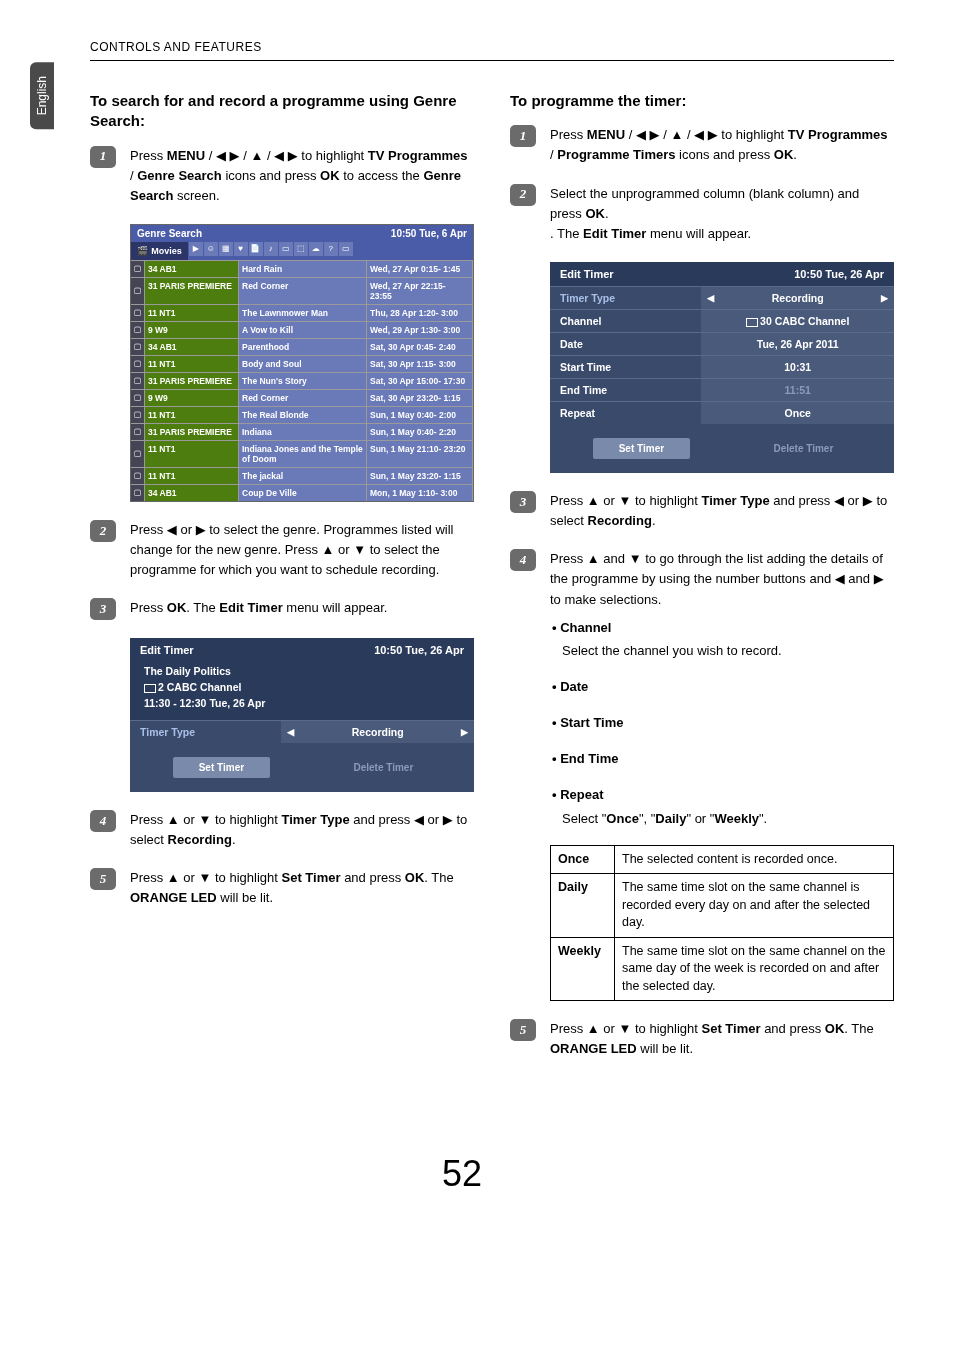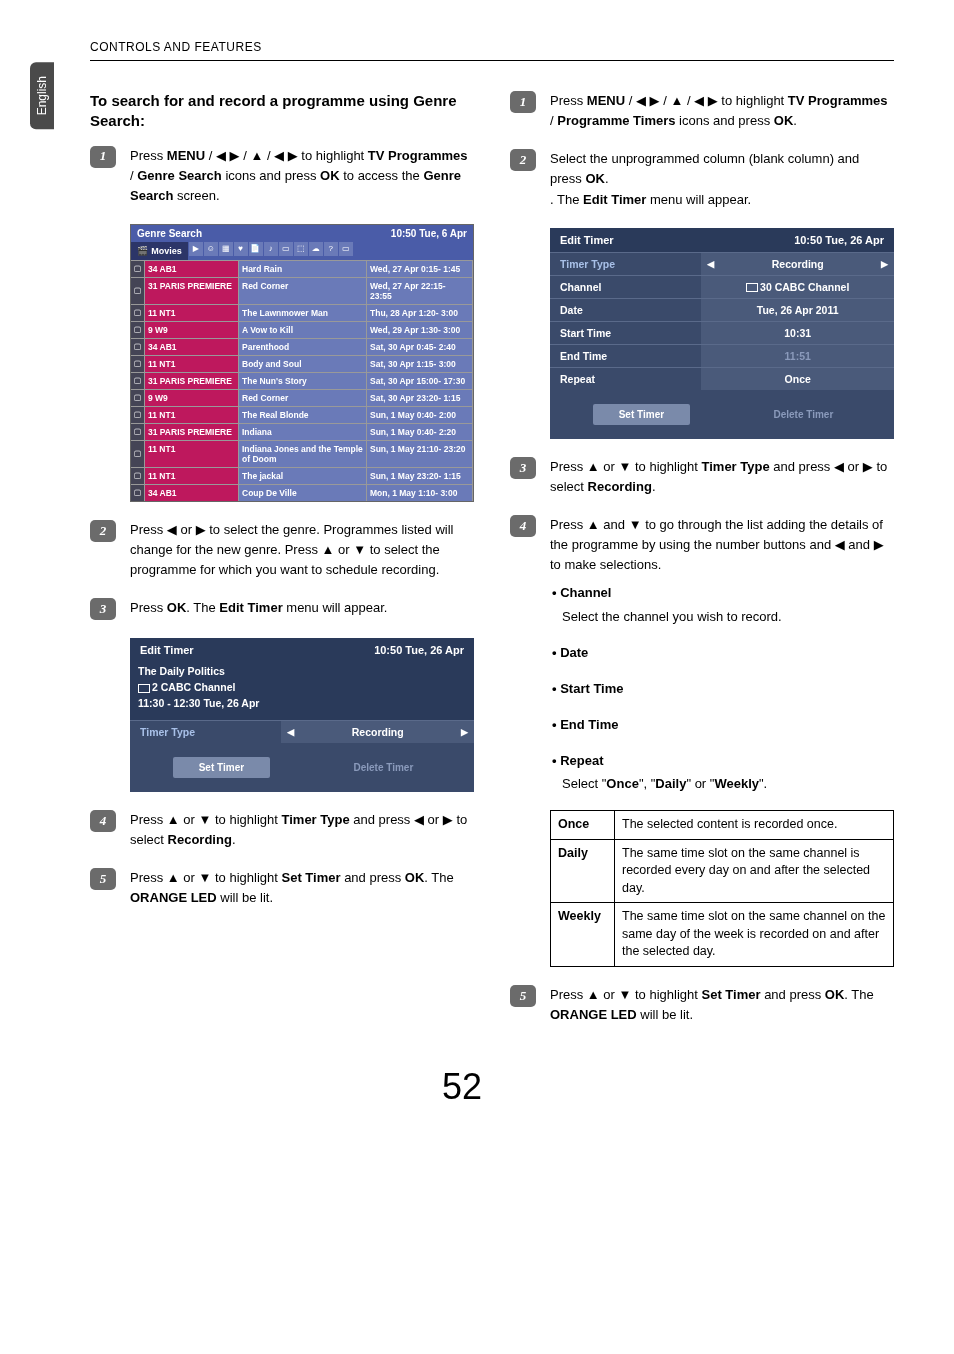--- a/index.html
+++ b/index.html
@@ -16,42 +16,42 @@
 .step-body{flex:1}
 b{font-weight:bold}
 .genre-box{border:1px solid #666;background:#fff;width:100%;font-size:9.5px;margin:10px 0 18px}
 .gb-head{background:#4a5ca8;color:#fff;display:flex;justify-content:space-between;padding:3px 6px;font-weight:bold;font-size:10px}
 .gb-tabs{display:flex;background:#4a5ca8;align-items:stretch;height:18px}
 .gb-tab-movies{background:#2c3568;color:#fff;padding:2px 6px;font-weight:bold;font-size:9px;display:flex;align-items:center;gap:3px}
 .gb-tab-icon{width:14px;height:14px;background:#6a7ab8;display:flex;align-items:center;justify-content:center;font-size:8px;color:#fff;margin-left:1px}
 .gb-row{display:flex;border-top:1px solid #999}
 .gb-cell{padding:3px 3px;border-right:1px solid #999}
 .gb-sq{width:14px;background:#445;color:#fff;display:flex;align-items:center;justify-content:center;font-size:8px}
-.gb-ch{width:94px;background:#be185d;color:#fff;font-weight:bold;font-size:8.5px}
+.gb-ch{width:94px;background:#4d7c0f;color:#fff;font-weight:bold;font-size:8.5px}
 .gb-prog{flex:1;background:#6a7ab8;color:#fff;font-weight:bold;font-size:8.5px}
 .gb-time{width:106px;background:#6a7ab8;color:#fff;font-weight:bold;font-size:8.5px}
 .edit-timer-box{background:#3a4a6a;color:#fff;width:100%;font-size:11px;margin:10px 0 18px;padding:0}
 .et-head{display:flex;justify-content:space-between;padding:6px 10px;font-weight:bold;background:#2a3a5a}
-.et-sub{padding:2px 8px 8px;font-weight:bold;font-size:10.5px;background:#2a3a5a;line-height:1.5}
+.et-sub{padding:2px 14px 8px;font-weight:bold;font-size:10.5px;background:#2a3a5a;line-height:1.5}
 .et-row{display:flex;border-top:1px solid #5a6a8a}
 .et-label{width:44%;padding:5px 10px;font-weight:bold;font-size:10.5px;background:#3a4a6a;color:#a8c0e8}
 .et-val{flex:1;padding:5px 10px;text-align:center;font-weight:bold;font-size:10.5px;background:#4a5a7a;position:relative}
 .et-arrow-l{position:absolute;left:6px;top:50%;transform:translateY(-50%);font-size:9px}
 .et-arrow-r{position:absolute;right:6px;top:50%;transform:translateY(-50%);font-size:9px}
 .et-btn-row{display:flex;justify-content:space-around;padding:14px 10px;background:#3a4a6a}
 .et-btn{background:#7a8aaa;color:#fff;padding:5px 26px;font-weight:bold;font-size:10px;border-radius:2px}
 .et-btn-ghost{background:transparent;color:#8a9abb;padding:5px 18px;font-weight:bold;font-size:10px}
 .bullet-list{margin:8px 0 14px 12px}
 .bullet-item{margin-bottom:16px}
 .bullet-head{font-weight:bold;margin-bottom:3px}
 .bullet-head::before{content:"• ";margin-left:-10px}
 .repeat-table{border-collapse:collapse;width:100%;margin-top:6px;font-size:12.5px}
 .repeat-table td{border:1px solid #000;padding:5px 7px;vertical-align:top;line-height:1.4}
 .repeat-table td:first-child{font-weight:bold;width:64px}
-.page-num{text-align:center;font-size:36px;margin-top:23px;font-family:Arial}
+.page-num{text-align:center;font-size:36px;margin-top:76px;font-family:Arial}
 .tv-icon{display:inline-block;width:12px;height:9px;border:1px solid #fff;margin-right:2px;vertical-align:middle}
 </style>
 </head>
 <body>
 
 <div class="page">
  <div class="header-title">CONTROLS AND FEATURES</div>
  <div class="header-line"></div>
  <div class="side-tab">English</div>
 
@@ -207,20 +207,21 @@
     <div class="step-body"><span>Press </span>▲<span> or </span>▼<span> to highlight </span><b>Timer Type</b><span> and press </span>◀<span> or </span>▶<span> to select </span><b>Recording</b><span>.</span></div>
    </div>
 
    <div class="step">
     <span class="step-badge">5</span>
     <div class="step-body"><span>Press </span>▲<span> or </span>▼<span> to highlight </span><b>Set Timer</b><span> and press </span><b>OK</b><span>. The </span><b>ORANGE LED</b><span> will be lit.</span></div>
    </div>
   </div>
 
   <div class="col">
+   <div class="section-heading">To programme the timer:</div>
 
    <div class="step">
     <span class="step-badge">1</span>
     <div class="step-body"><span>Press </span><b>MENU</b><span> / </span>◀ ▶ / ▲ / ◀ ▶<span> to highlight </span><b>TV Programmes</b><span> / </span><b>Programme Timers</b><span> icons and press </span><b>OK</b><span>.</span></div>
    </div>
 
    <div class="step">
     <span class="step-badge">2</span>
     <div class="step-body"><span>Select the unprogrammed column (blank column) and press </span><b>OK</b>.<br><span>. The </span><b>Edit Timer</b><span> menu will appear.</span></div>
    </div>

